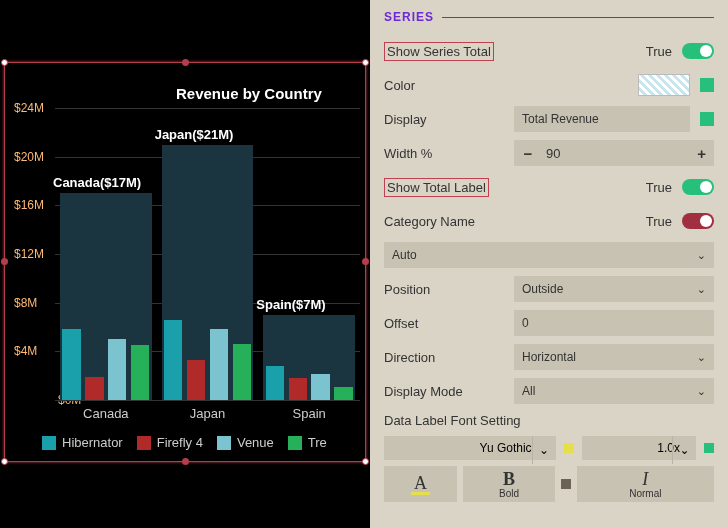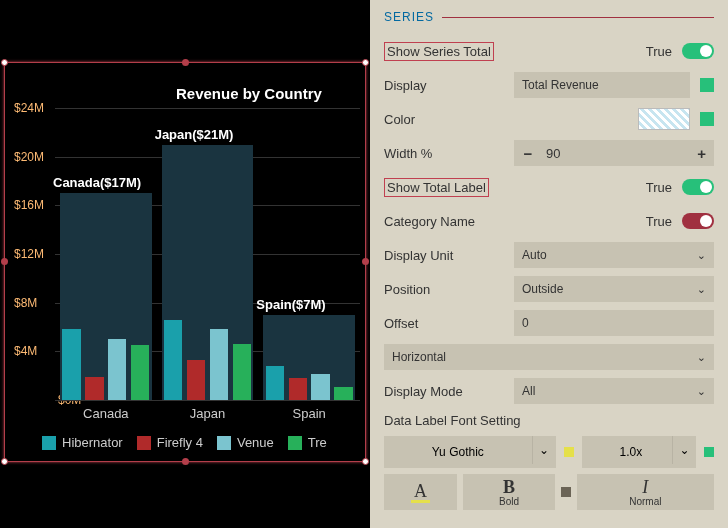--- a/index.html
+++ b/index.html
@@ -18,40 +18,40 @@
   .axis-label { position: absolute; color: #fdba74; font-size: 12px; }
   .cat-label { position: absolute; color: #ccc; font-size: 13px; text-align: center; }
   .legend { position: absolute; display: flex; gap: 14px; }
   .lg-item { display: flex; align-items: center; gap: 6px; color: #ccc; font-size: 13px; }
   .sw { width: 14px; height: 14px; }
   .grid-line { position: absolute; height: 1px; background: #333; }
   .bar { position: absolute; }
 
   
   .section-hdr { display: flex; align-items: center; gap: 8px; margin-bottom: 10px; }
-  .section-title { color: #0369a1; font-size: 12px; letter-spacing: 1px; }
+  .section-title { color: #6d28d9; font-size: 12px; letter-spacing: 1px; font-weight: bold; }
   .section-line { flex: 1; height: 1px; background: #a03040; }
   .row { display: flex; align-items: center; height: 34px; }
   .lbl { width: 130px; color: #333; font-size: 13px; }
   .boxed-lbl { border: 1.5px solid #c04050; padding: 1px 2px; }
   .val-true { color: #333; font-size: 13px; margin-right: 10px; }
   .toggle { width: 32px; height: 16px; border-radius: 10px; position: relative; }
   .toggle.on-green { background: #27c07a; }
   .toggle.on-red { background: #a03040; }
   .toggle .knob { position: absolute; width: 12px; height: 12px; background: #fff; border-radius: 50%; top: 2px; right: 2px; }
   .spacer { flex: 1; }
   .input-box { flex: 1; height: 26px; background: #c7c2b2; border: none; padding: 0 8px; font-size: 12px; color: #333; display: flex; align-items: center; justify-content: space-between; }
   .chev { font-size: 11px; color: #333; }
   .color-sw { width: 14px; height: 14px; margin-left: 10px; }
   .color-big { width: 52px; height: 22px; background-image: linear-gradient(45deg,#c7e5f0 25%,#fff 25%,#fff 50%,#c7e5f0 50%,#c7e5f0 75%,#fff 75%); background-size: 8px 8px; border: 1px solid #bbb; }
   .stepper { flex: 1; height: 26px; background: #c7c2b2; display: flex; align-items: center; }
   .step-btn { width: 28px; text-align: center; font-size: 15px; font-weight: bold; color: #333; cursor: pointer; }
   .step-val { flex: 1; text-align: left; font-size: 13px; color: #333; padding-left: 4px; }
   .font-row { display: flex; gap: 8px; align-items: center; margin-top: 4px; }
-  .font-drop { height: 32px; background: #c7c2b2; display: flex; align-items: center; justify-content: center; font-size: 12px; position: relative; }
+  .font-drop { height: 24px; background: #c7c2b2; display: flex; align-items: center; justify-content: flex-end; font-size: 12px; position: relative; }
   .font-drop .dd { position: absolute; right: 0; top: 0; width: 24px; height: 28px; border-left: 1px solid #b8b3a4; display: flex; align-items: center; justify-content: center; }
   .small-sw { width: 10px; height: 10px; }
   .style-row { display: flex; gap: 6px; margin-top: 6px; }
   .style-btn { height: 36px; background: #c7c2b2; display: flex; flex-direction: column; align-items: center; justify-content: center; font-size: 10px; color: #333; }
   .style-btn .big { font-size: 18px; font-family: "Times New Roman", serif; line-height: 1; }
 </style>
 </head>
 <body>
 
 <div class="root">
@@ -143,31 +143,31 @@
     <div class="row">
       <span class="lbl"><span class="boxed-lbl">Show Series Total</span></span>
       <span class="spacer"></span>
       <span class="val-true">True</span>
       <span class="toggle on-green">
           <span class="knob"></span>
         </span>
     </div>
 
     <div class="row">
+      <span class="lbl">Color</span>
+      <span class="spacer"></span>
+      <div class="color-big"></div>
+      <span class="color-sw" style="background:#27c07a;"></span>
+    </div>
+
+    <div class="row">
       <span class="lbl">Display</span>
       <div class="input-box">
           <span>Total Revenue</span>
         </div>
-      <span class="color-sw" style="background:#27c07a;"></span>
-    </div>
-
-    <div class="row">
-      <span class="lbl">Color</span>
-      <span class="spacer"></span>
-      <div class="color-big"></div>
       <span class="color-sw" style="background:#27c07a;"></span>
     </div>
 
     <div class="row">
       <span class="lbl">Width %</span>
       <div class="stepper">
         <span class="step-btn">−</span>
         <span class="step-val">90</span>
         <span class="step-btn" style="text-align:right;padding-right:8px;">+</span>
       </div>
@@ -185,21 +185,20 @@
     <div class="row">
       <span class="lbl">Category Name</span>
       <span class="spacer"></span>
       <span class="val-true">True</span>
       <span class="toggle on-red">
           <span class="knob"></span>
         </span>
     </div>
 
     <div class="row">
-      <span class="lbl">Display Unit</span>
       <div class="input-box">
           <span>Auto</span>
           <span class="chev">⌄</span>
         </div>
     </div>
 
     <div class="row">
       <span class="lbl">Position</span>
       <div class="input-box">
           <span>Outside</span>
@@ -208,20 +207,21 @@
     </div>
 
     <div class="row">
       <span class="lbl">Offset</span>
       <div class="input-box">
           <span>0</span>
         </div>
     </div>
 
     <div class="row">
+      <span class="lbl">Direction</span>
       <div class="input-box">
           <span>Horizontal</span>
           <span class="chev">⌄</span>
         </div>
     </div>
 
     <div class="row">
       <span class="lbl">Display Mode</span>
       <div class="input-box">
           <span>All</span>

